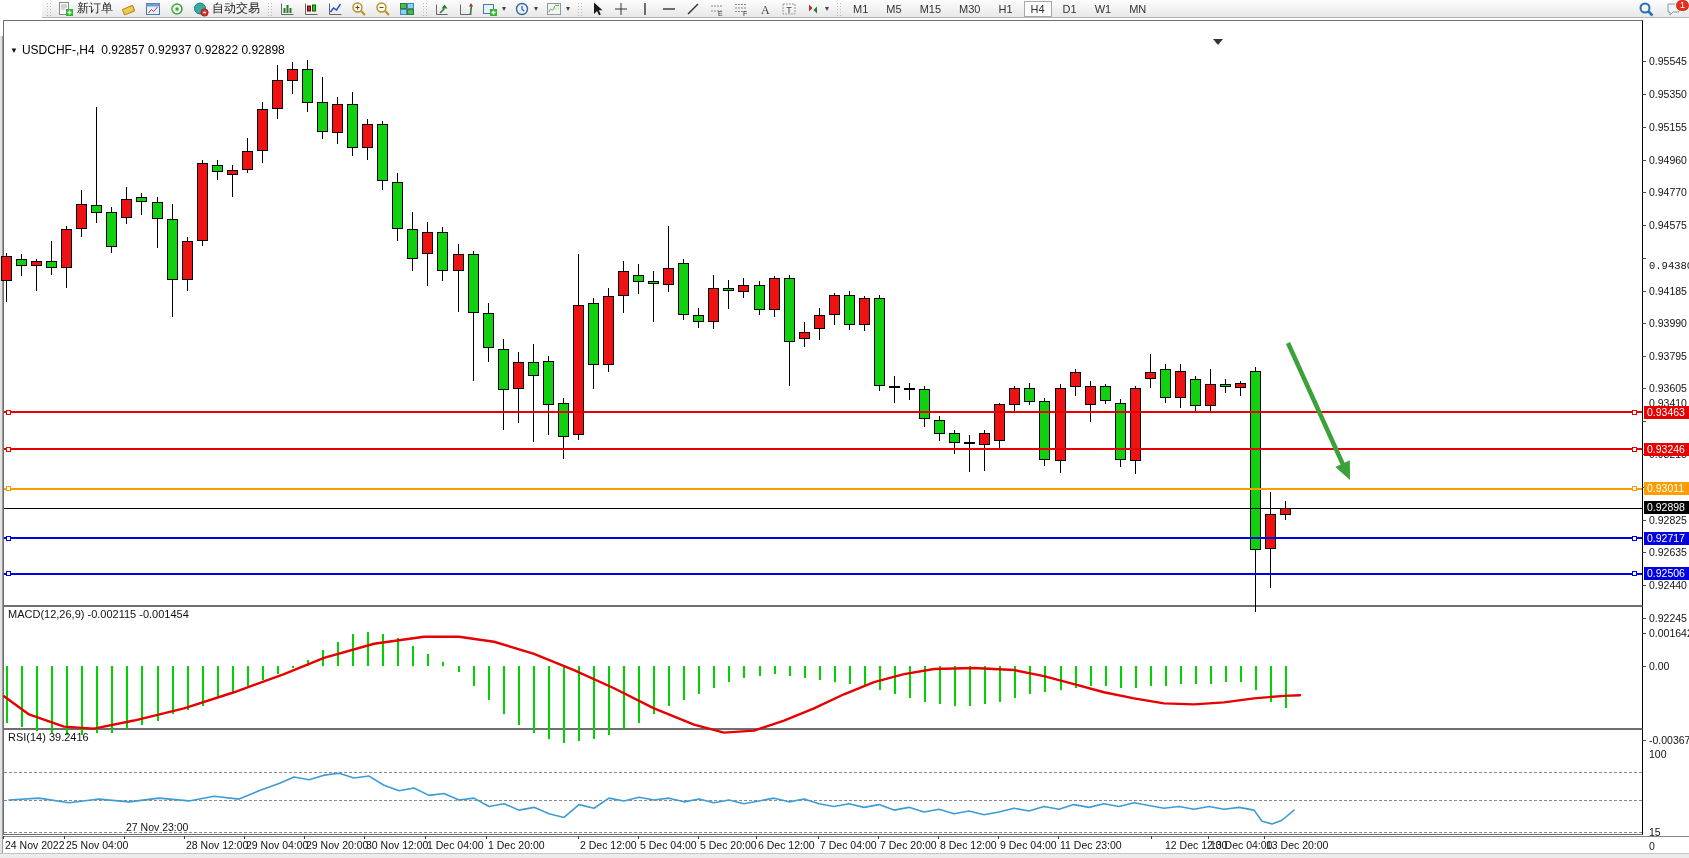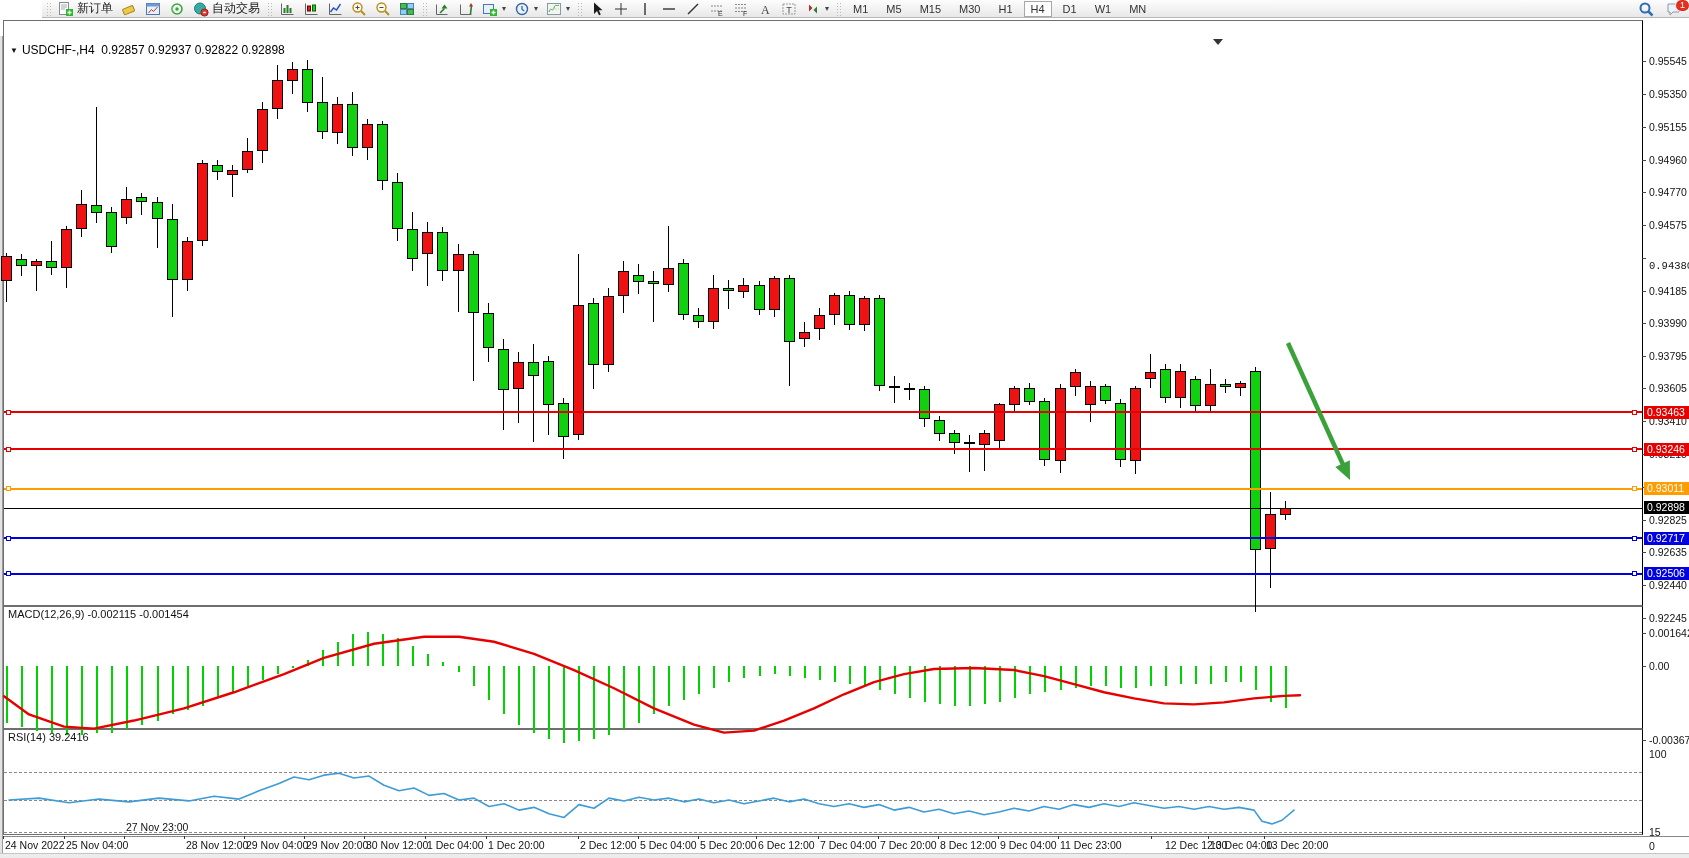--- a/index.html
+++ b/index.html
@@ -287,21 +287,21 @@
         <div class="tick-label" style="left:1649px;top:242px;font-family:Liberation Mono, monospace;">0.94380</div>
         <div class="tickmark" style="left:1642px;top:273px;"></div>
         <div class="tick-label" style="left:1649px;top:267px;">0.94185</div>
         <div class="tickmark" style="left:1642px;top:305px;"></div>
         <div class="tick-label" style="left:1649px;top:299px;">0.93990</div>
         <div class="tickmark" style="left:1642px;top:338px;"></div>
         <div class="tick-label" style="left:1649px;top:332px;">0.93795</div>
         <div class="tickmark" style="left:1642px;top:370px;"></div>
         <div class="tick-label" style="left:1649px;top:364px;">0.93605</div>
         <div class="tickmark" style="left:1642px;top:403px;"></div>
-        <div class="tick-label" style="left:1649px;top:397px;">0.93410</div>
+        <div class="tick-label" style="left:1649px;top:379px;">0.93410</div>
         <div class="tickmark" style="left:1642px;top:436px;"></div>
         <div class="tick-label" style="left:1649px;top:430px;">0.93215</div>
         <div class="tickmark" style="left:1642px;top:469px;"></div>
         <div class="tick-label" style="left:1649px;top:463px;">0.93020</div>
         <div class="tickmark" style="left:1642px;top:502px;"></div>
         <div class="tick-label" style="left:1649px;top:496px;">0.92825</div>
         <div class="tickmark" style="left:1642px;top:534px;"></div>
         <div class="tick-label" style="left:1649px;top:528px;">0.92635</div>
         <div class="tickmark" style="left:1642px;top:567px;"></div>
         <div class="tick-label" style="left:1649px;top:561px;">0.92440</div>

